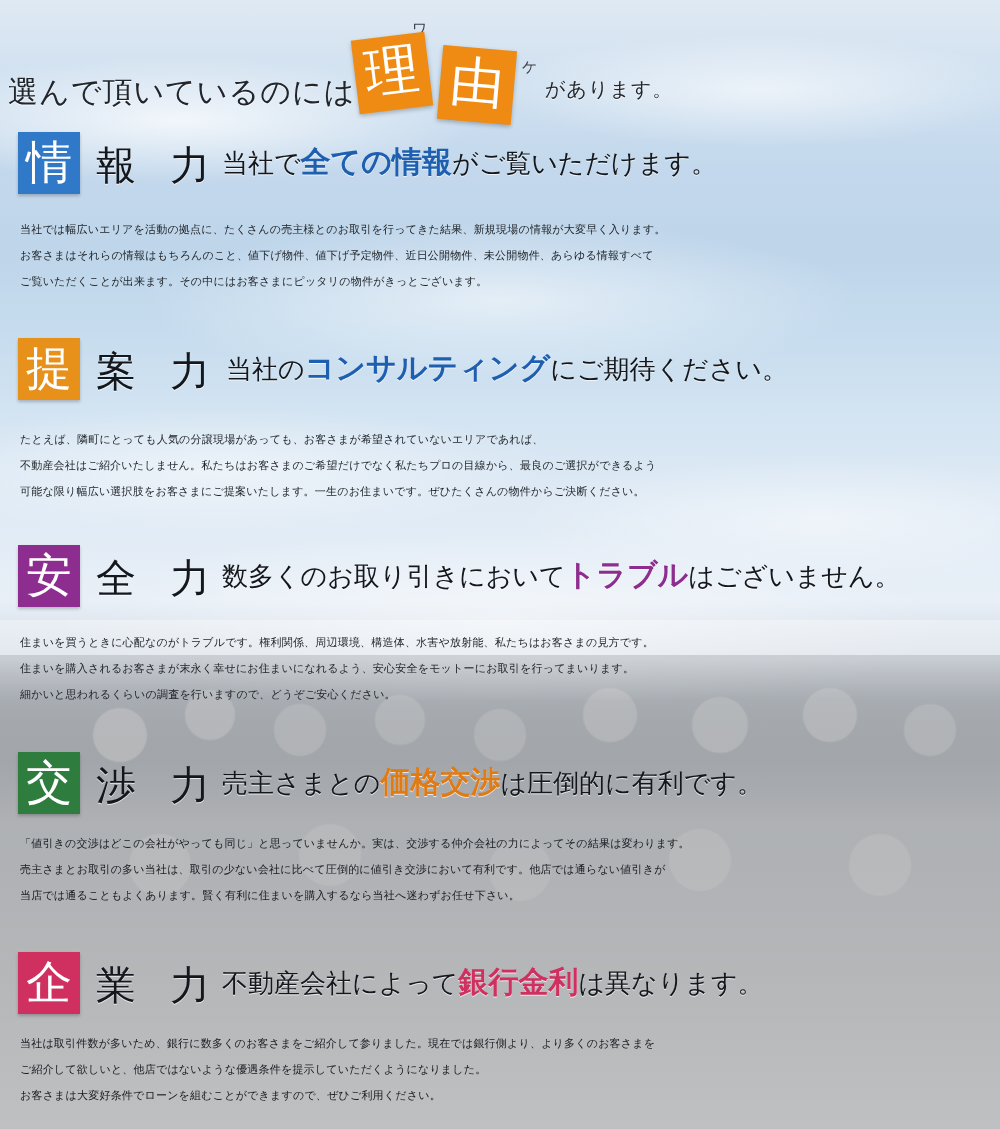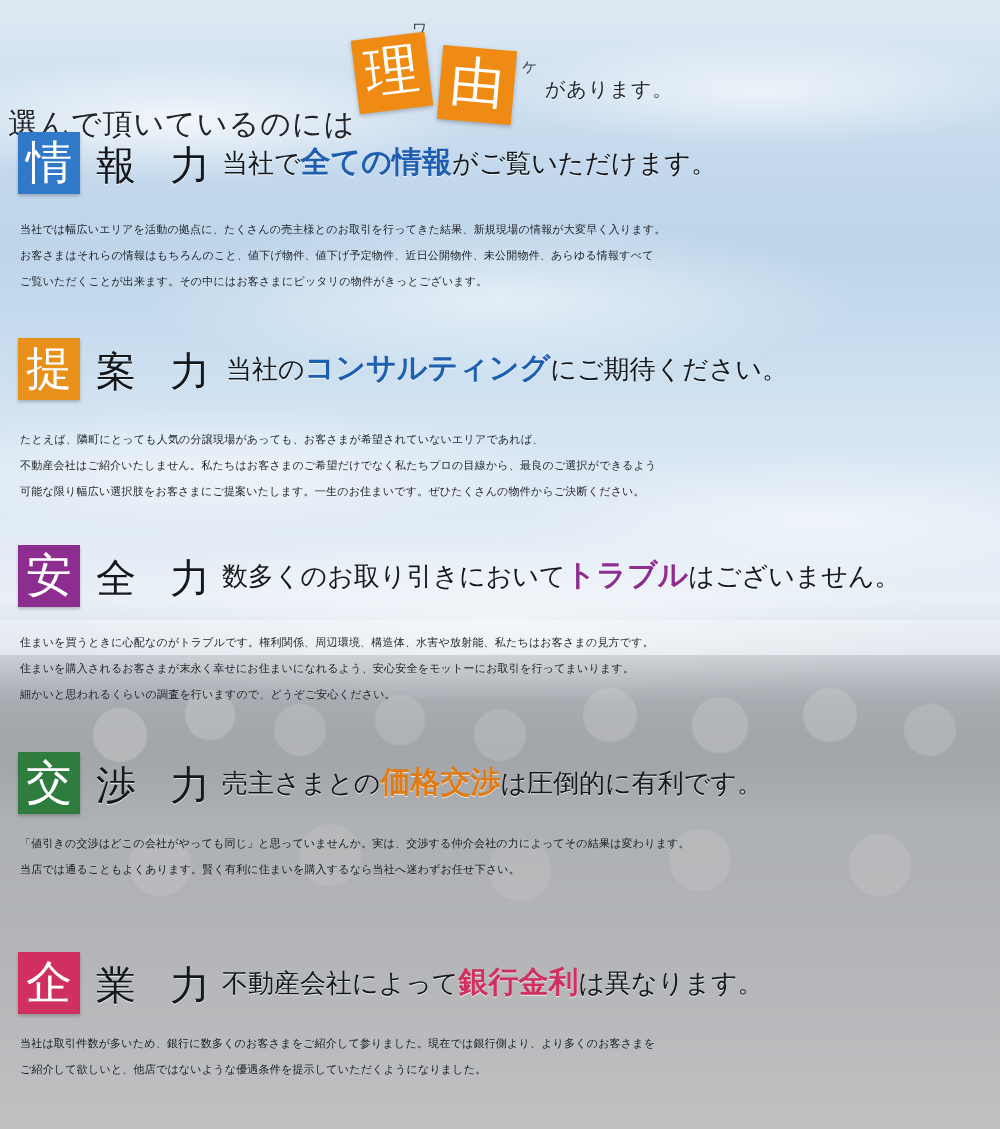--- a/index.html
+++ b/index.html
@@ -74,21 +74,20 @@
 
   
   .headline{
     position:absolute;left:0;top:14px;width:1000px;height:110px;
   }
   .headline .lead{
     position:absolute;left:8px;top:58px;
     font-size:30px;color:#21262c;letter-spacing:1px;
     font-family:"Liberation Serif","DejaVu Serif",serif;
     text-shadow:0 1px 0 rgba(255,255,255,.8);
-    margin-top:32px;
   }
   .headline .tail{
     position:absolute;left:545px;top:62px;
     font-size:20px;color:#21262c;letter-spacing:1px;
     text-shadow:0 1px 0 rgba(255,255,255,.8);
   }
   .kanji-box{
     position:absolute;
     background:#ef8b12;
     color:#fff;
@@ -197,30 +196,32 @@
     </div>
 
     <div class="section" style="top:752px">
       <div class="head-row">
         <span class="badge" style="background: rgb(46, 125, 63);">交</span>
         <span class="head-kanji2">渉 力</span>
         <span class="head-line" style="left:222px"><span>売主さまとの</span><span class="em" style="color: rgb(224, 122, 18);">価格交渉</span><span>は圧倒的に有利です。</span></span>
       </div>
       <div class="body-copy dark" style="top:78px">
         <p>「値引きの交渉はどこの会社がやっても同じ」と思っていませんか。実は、交渉する仲介会社の力によってその結果は変わります。</p>
+        <p>売主さまとお取引の多い当社は、取引の少ない会社に比べて圧倒的に値引き交渉において有利です。他店では通らない値引きが</p>
         <p>当店では通ることもよくあります。賢く有利に住まいを購入するなら当社へ迷わずお任せ下さい。</p>
       </div>
     </div>
 
     <div class="section" style="top:952px">
       <div class="head-row">
         <span class="badge" style="background: rgb(207, 48, 96);">企</span>
         <span class="head-kanji2">業 力</span>
         <span class="head-line" style="left:222px"><span>不動産会社によって</span><span class="em" style="color: rgb(207, 48, 96); font-family: Liberation Serif, serif;">銀行金利</span><span>は異なります。</span></span>
       </div>
       <div class="body-copy dark" style="top:78px">
         <p>当社は取引件数が多いため、銀行に数多くのお客さまをご紹介して参りました。現在では銀行側より、より多くのお客さまを</p>
         <p>ご紹介して欲しいと、他店ではないような優遇条件を提示していただくようになりました。</p>
+        <p>お客さまは大変好条件でローンを組むことができますので、ぜひご利用ください。</p>
       </div>
     </div>
 
   </div>
 </div>
 
 </body></html>

